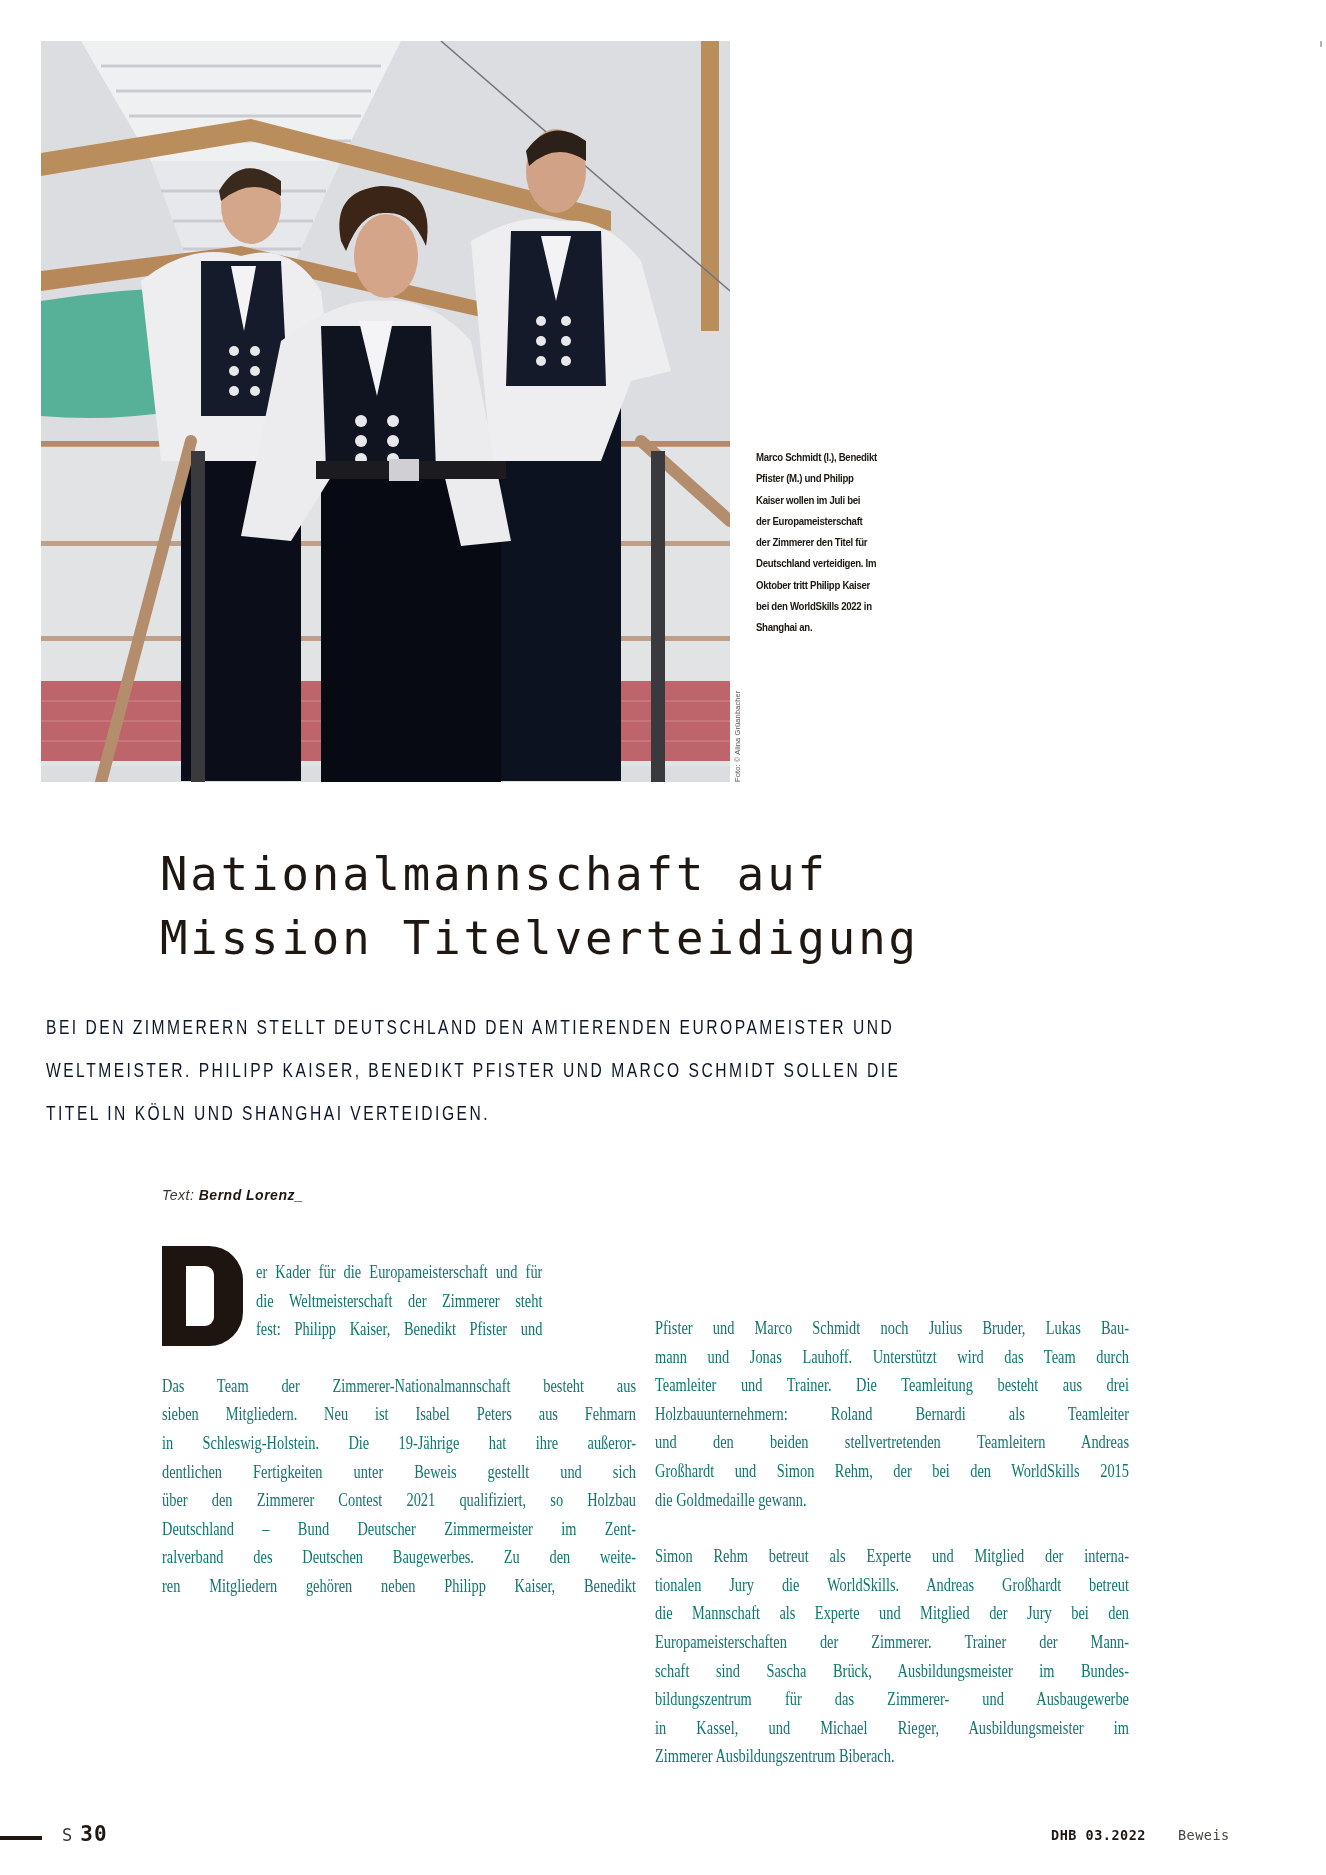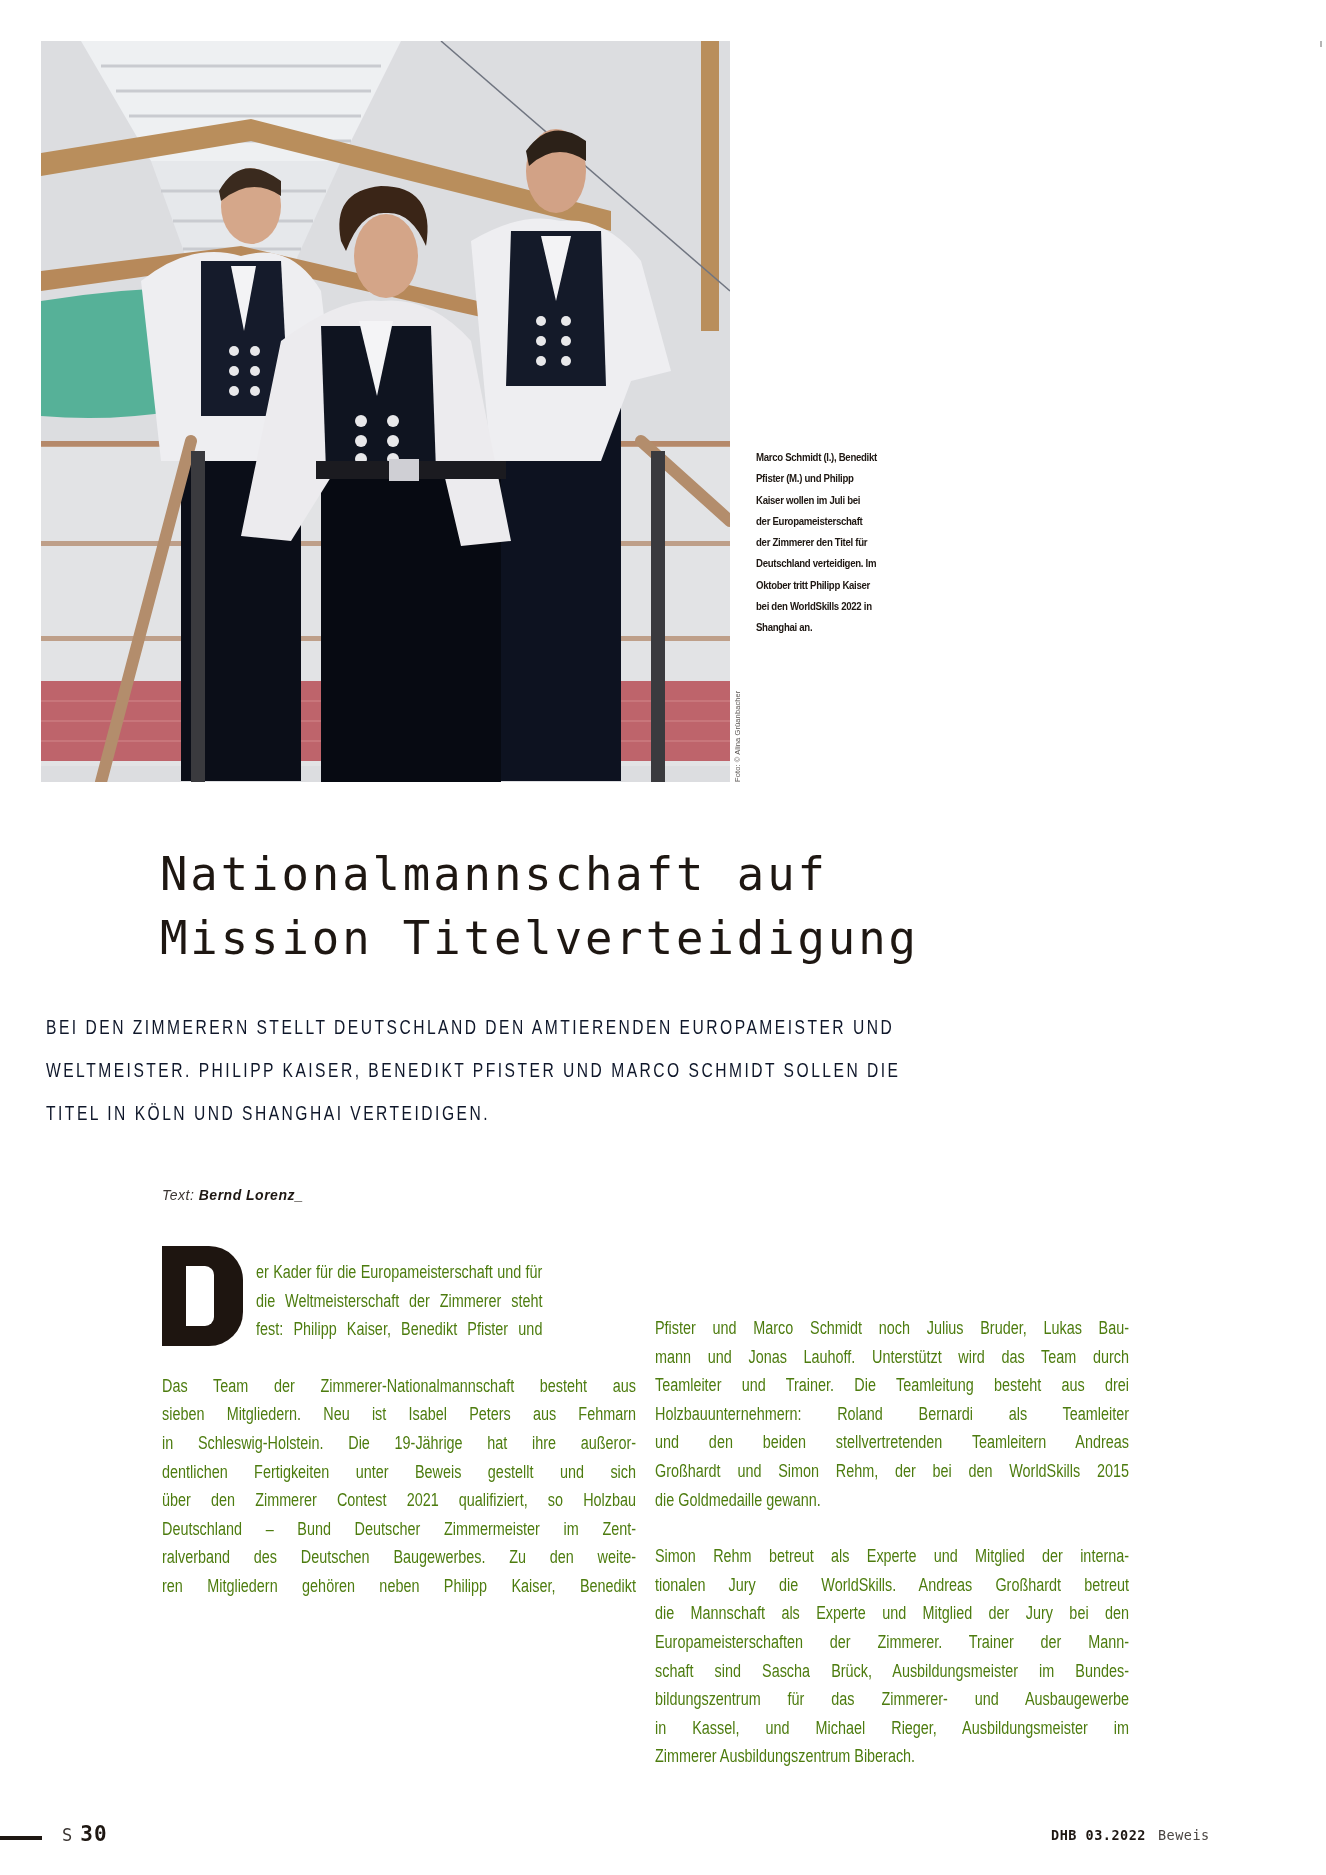--- a/index.html
+++ b/index.html
@@ -48,22 +48,22 @@
   .byline {
     position: absolute; left: 162px; top: 1187px;
     font-family: "Liberation Sans", sans-serif; font-style: italic; font-size: 14px; color: #3c3633;
     letter-spacing: 0.5px;
   }
   .byline b { font-weight: bold; color: #1e1712; }
 
   
   .col {
     position: absolute; width: 474px;
-    font-family: Liberation Sans, sans-serif; font-size: 18px; line-height: 28.6px;
-    color: #4d7c0f;
+    font-family: Liberation Serif, serif; font-size: 18px; line-height: 28.6px;
+    color: #0f766e;
   }
   .col-left { left: 162px; top: 1258px; }
   .col-right { left: 655px; top: 1314px; }
   .col .line { display: block; white-space: nowrap; transform-origin: left; transform: scaleX(0.80); width: 125%; text-align: justify; text-align-last: justify; }
   .col .line.last { text-align-last: left; }
   .col .para { display: block; }
   .col .gap { display: block; height: 28px; }
 
   .dropcap {
     position: absolute; left: 162px; top: 1246px; width: 81px; height: 100px;
@@ -80,21 +80,21 @@
   .footer-rule { position: absolute; left: 0; top: 1836px; width: 42px; height: 4px; background: #1e1712; }
   .footer-page {
     position: absolute; left: 62px; top: 1822px; font-family: "DejaVu Sans Mono", monospace;
     font-size: 19px; color: #1e1712;
   }
   .footer-page .s { font-weight: normal; color: #3a3532; font-size: 17px; margin-right: 8px; }
   .footer-page .num { font-weight: bold; font-size: 21px; letter-spacing: 1px; }
   .footer-right {
     position: absolute; left: 1051px; top: 1827px; font-family: "DejaVu Sans Mono", monospace; font-size: 13.5px; color: #1e1712;
   }
-  .footer-right .mag { font-weight: bold; letter-spacing: 0.5px; margin-right: 12px; }
+  .footer-right .mag { font-weight: bold; letter-spacing: 0.5px; margin-right: 32px; }
   .footer-right .sec { color: #4a4542; letter-spacing: 0.5px; }
 
   .edge-mark { position: absolute; left: 1320px; top: 41px; width: 2px; height: 6px; background: #b5b5b5; }
 </style>
 </head>
 <body>
 
 <div class="photo">
   <svg viewBox="0 0 689 741" preserveAspectRatio="none">
 

